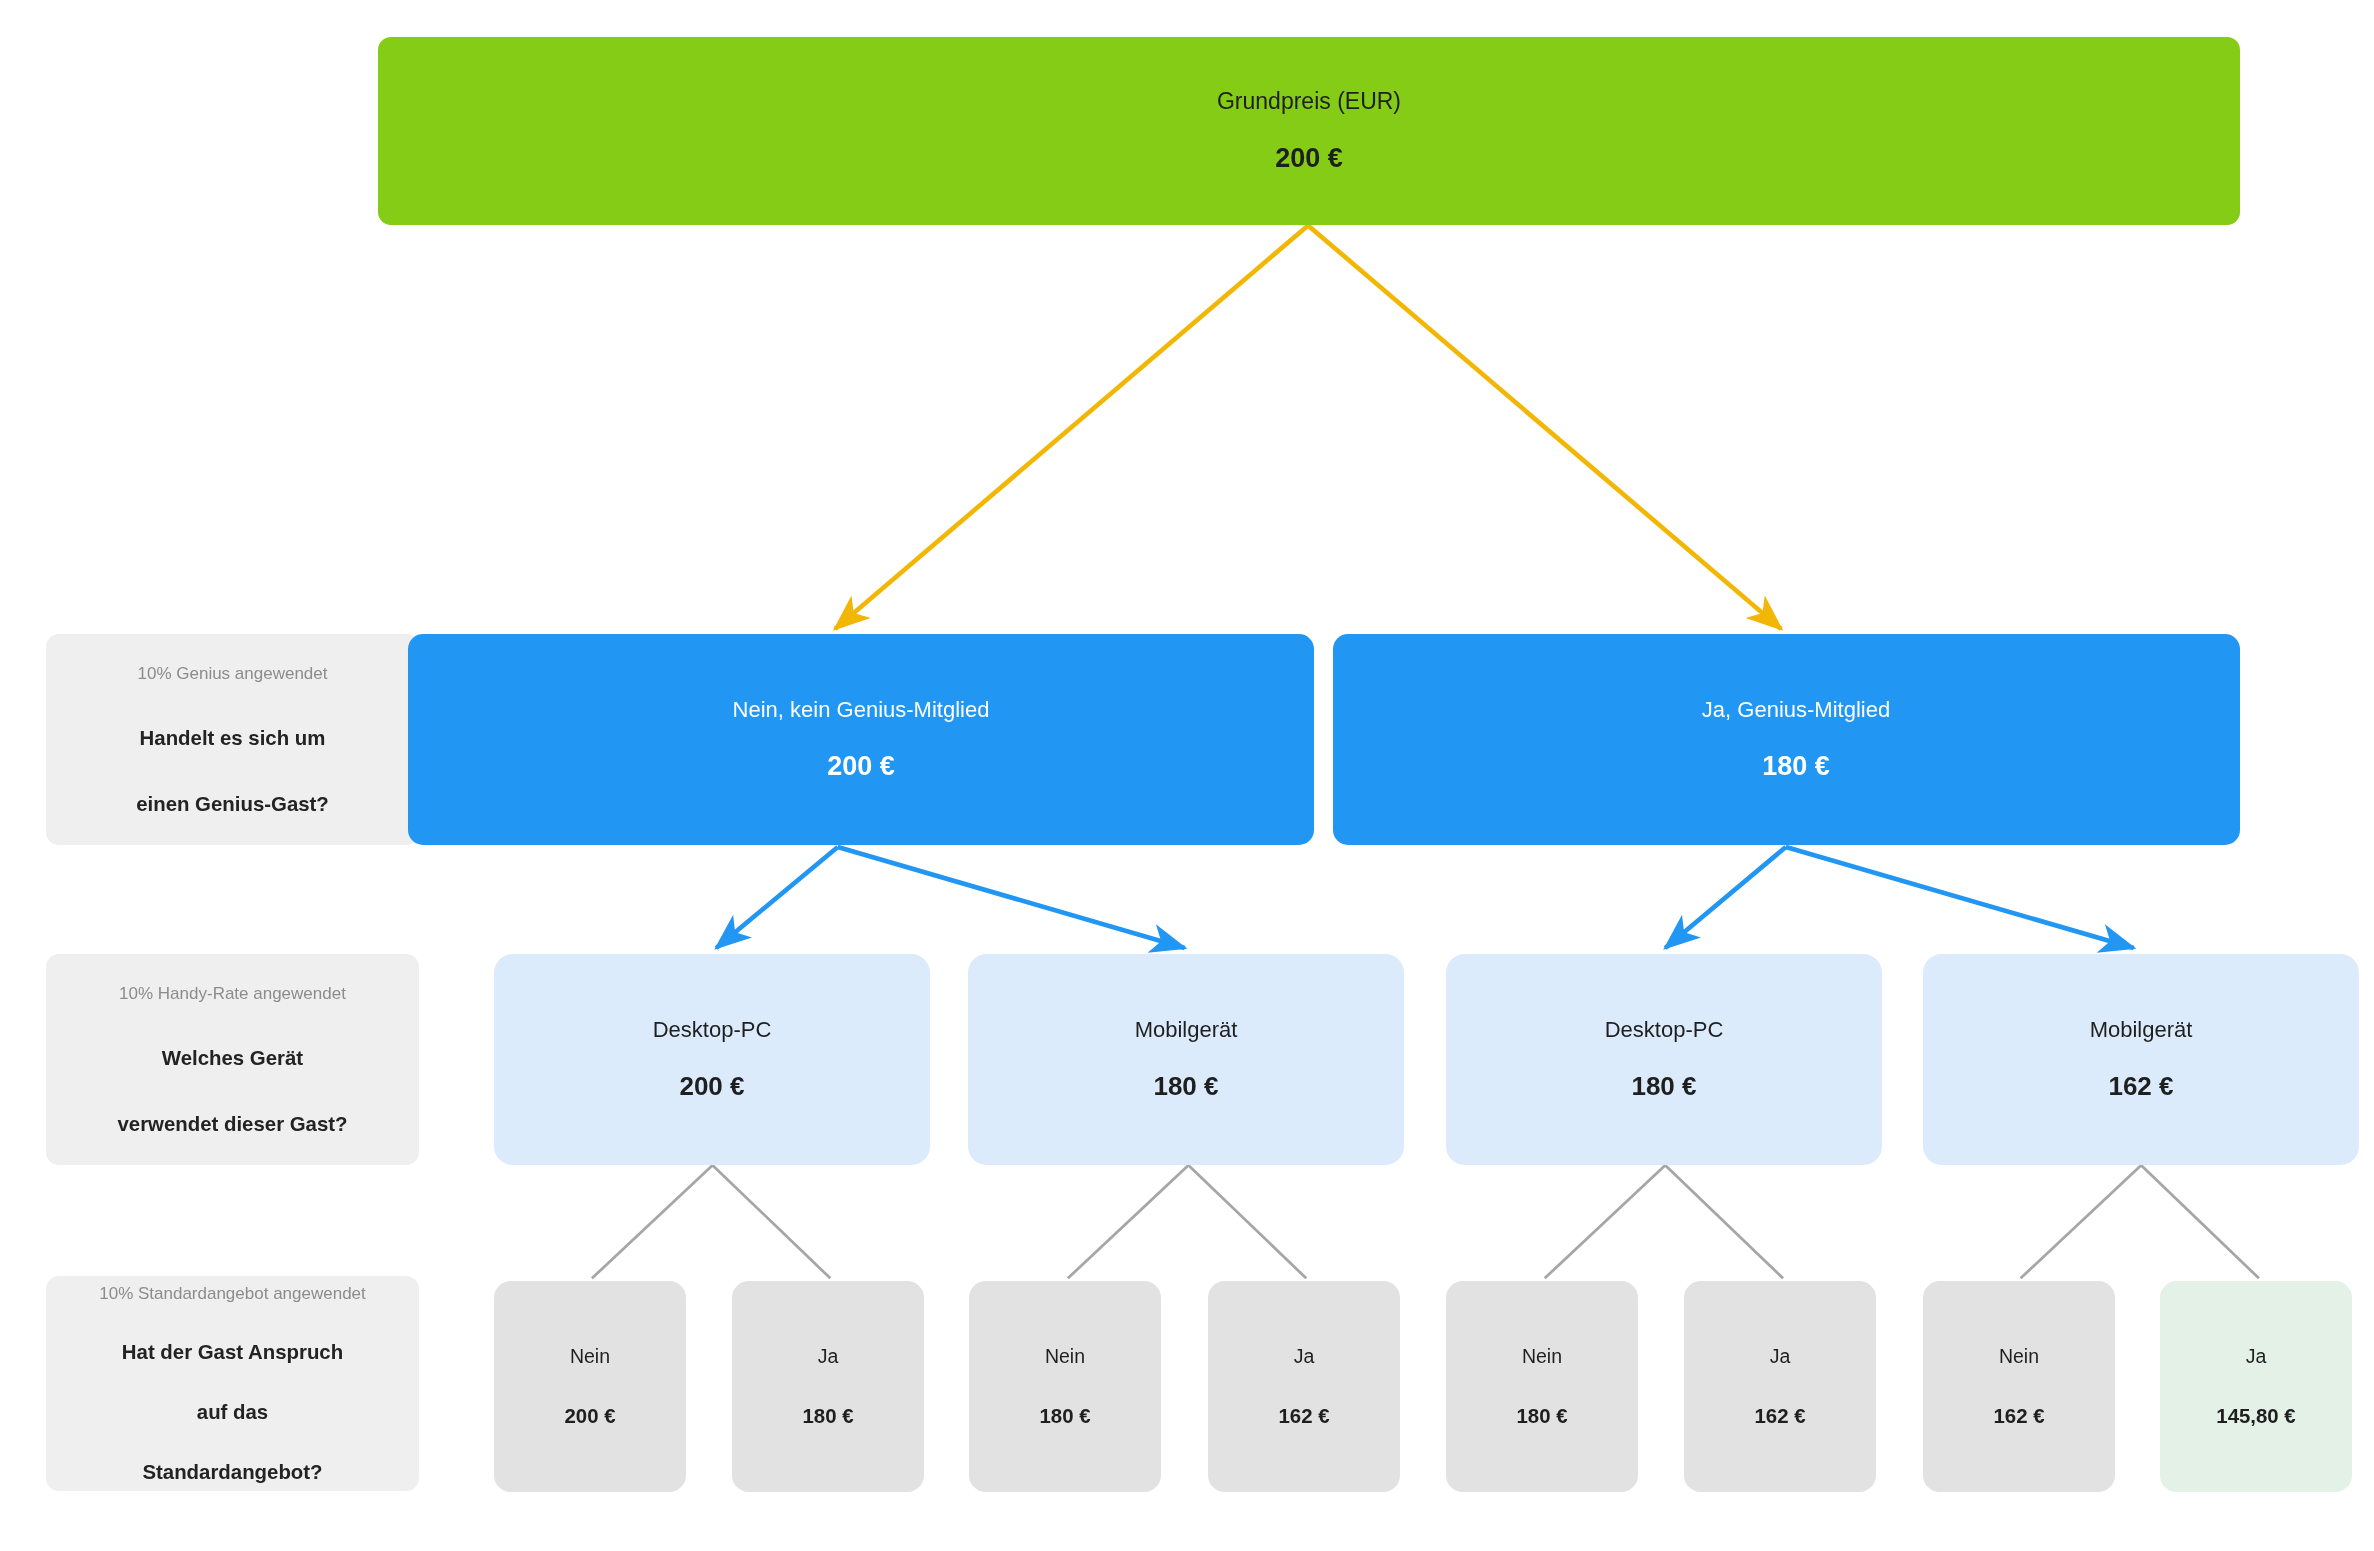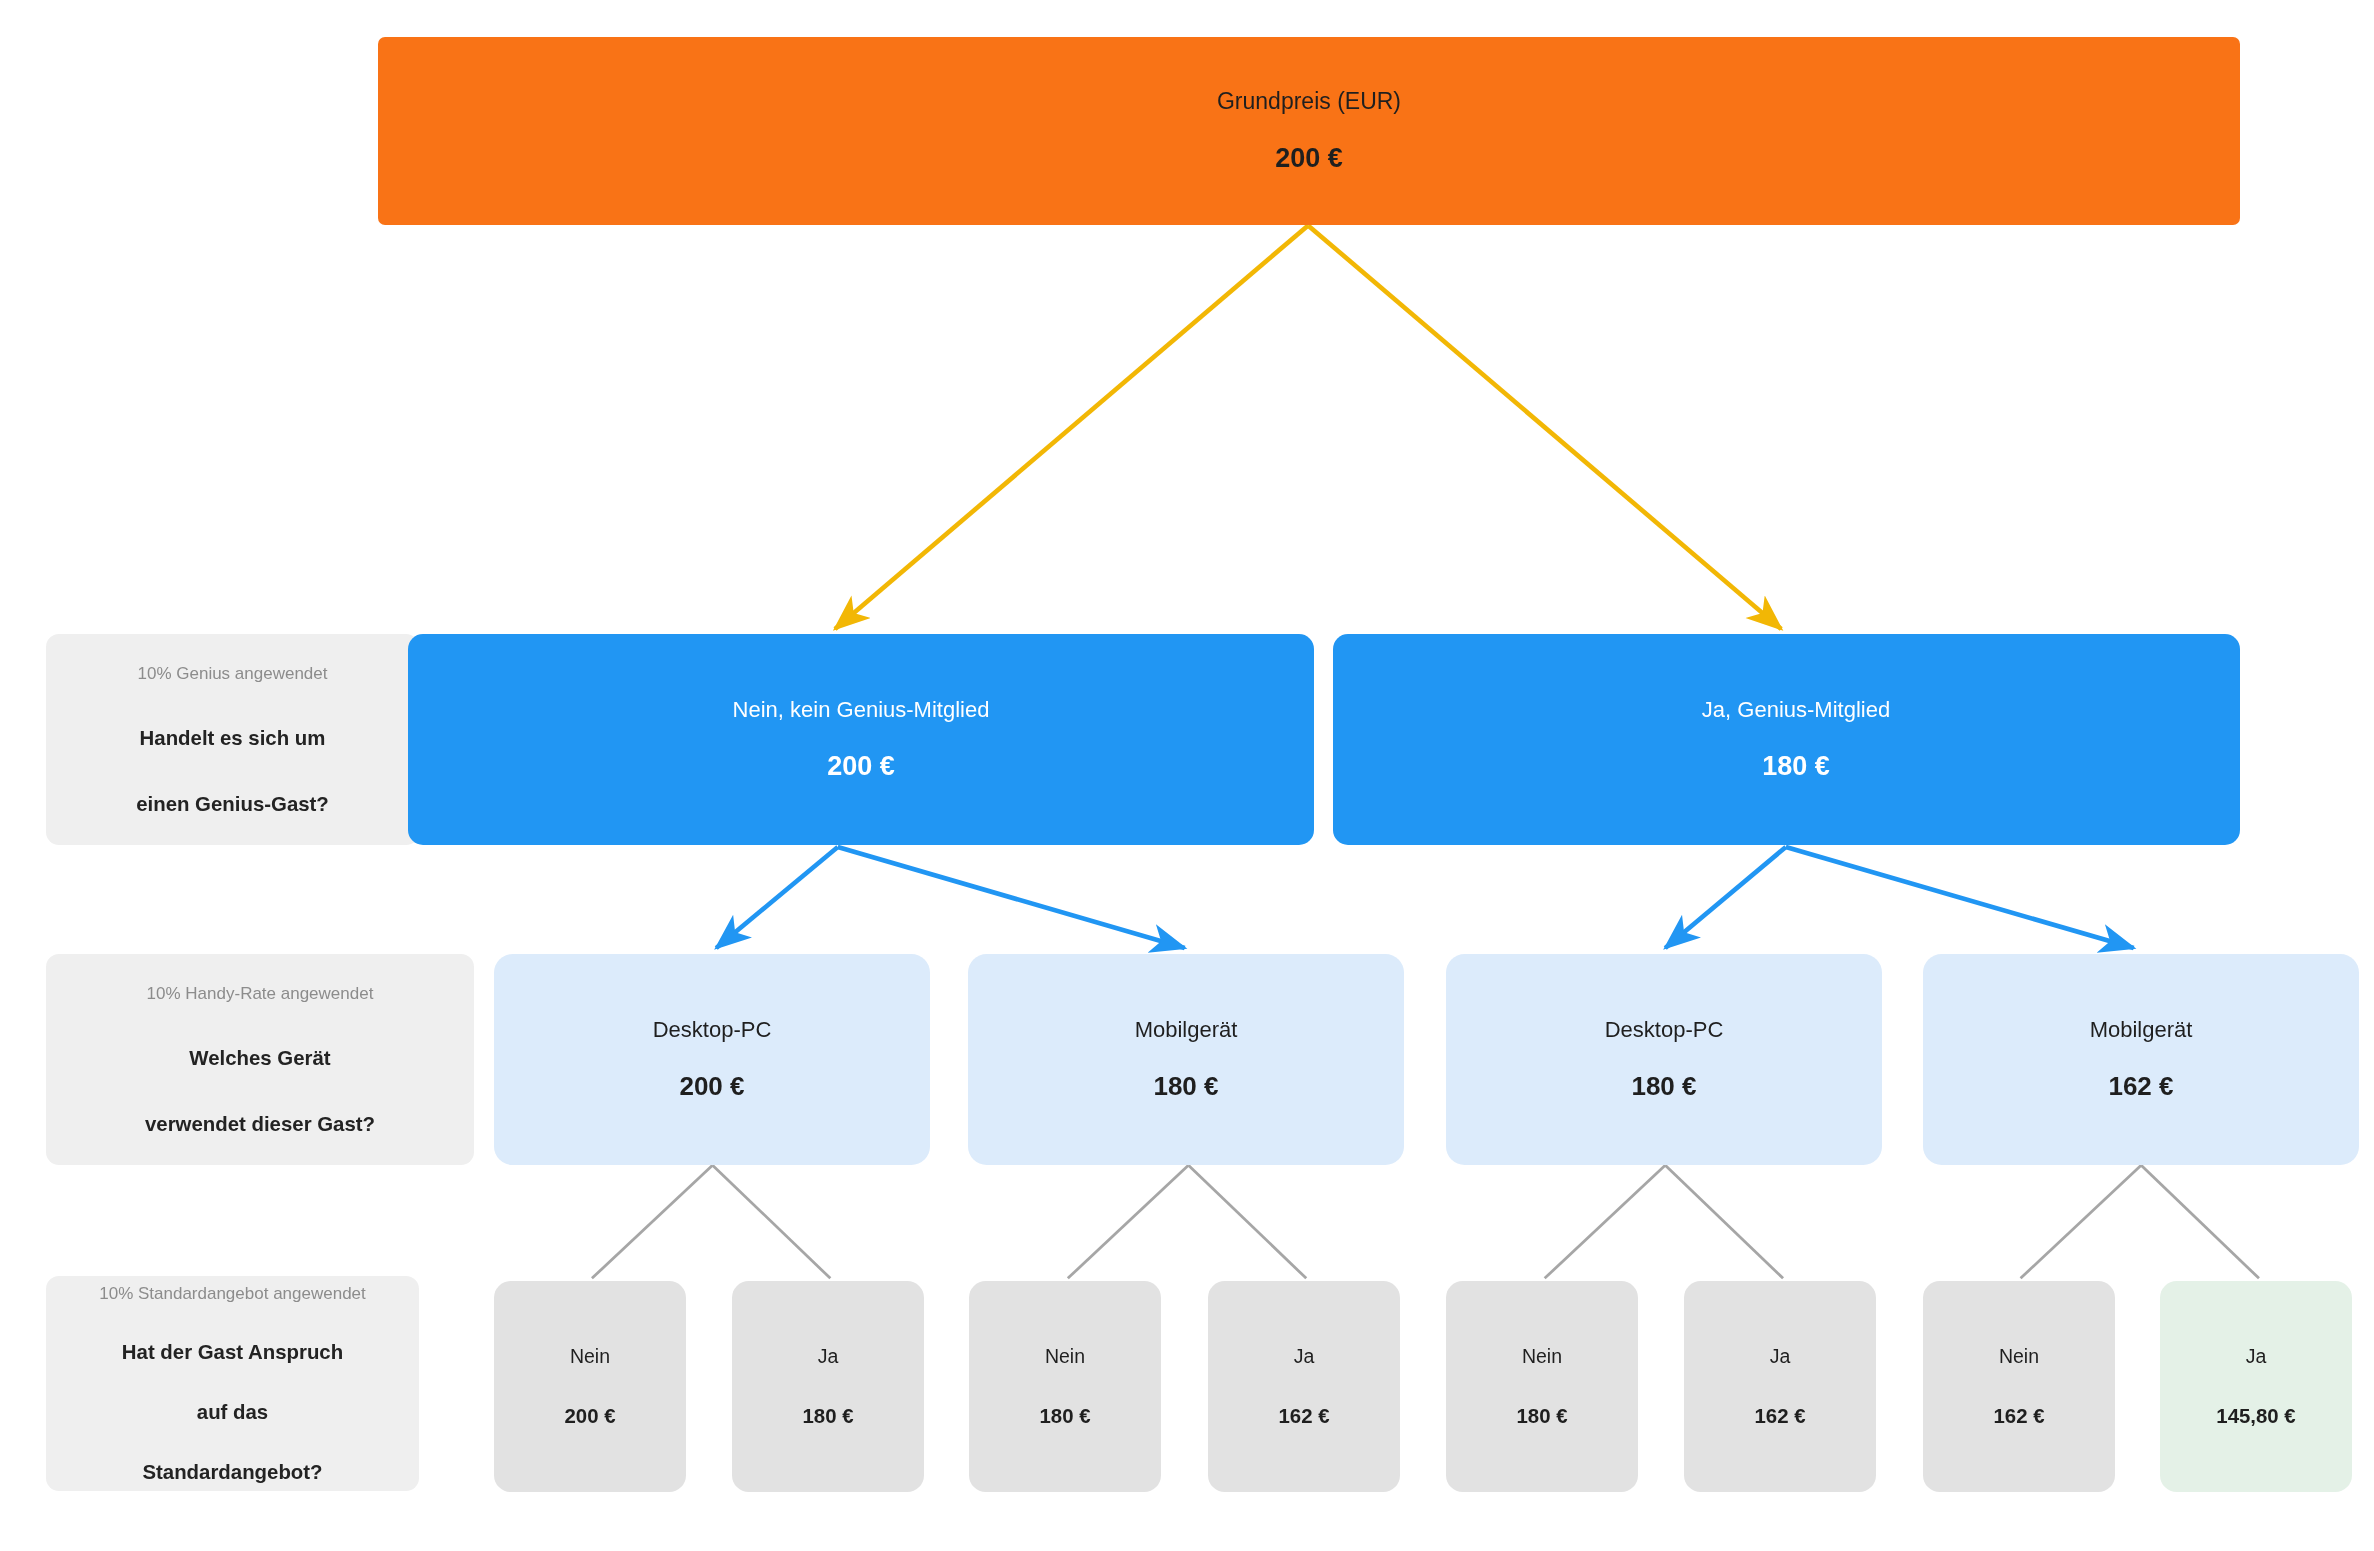--- a/index.html
+++ b/index.html
@@ -8,21 +8,21 @@
        -webkit-font-smoothing:antialiased;}
   #stage{position:absolute;left:0;top:0;width:2375px;height:1552px;}
   svg#edges{position:absolute;left:0;top:0;width:2375px;height:1552px;pointer-events:none;}
 
   .node{position:absolute;box-sizing:border-box;display:flex;flex-direction:column;
         align-items:center;justify-content:center;text-align:center;}
   .node .title{display:block;width:100%;}
   .node .value{display:block;width:100%;font-weight:bold;}
 
   
-  .n-root{background:#f97316;border-radius:7px;color:#1f1f1f;}
+  .n-root{background:#84cc16;border-radius:13px;color:#1f1f1f;}
   .n-root .title{font-size:23px;font-weight:400;margin-bottom:28px;}
   .n-root .value{font-size:27px;}
 
   
   .n-lvl2{background:#2196f3;border-radius:15px;color:#ffffff;}
   .n-lvl2 .title{font-size:22px;font-weight:400;margin-bottom:28px;}
   .n-lvl2 .value{font-size:27px;}
 
   
   .n-lvl3{background:#dcebfb;border-radius:18.6px;color:#1f1f1f;}
@@ -88,21 +88,21 @@
   </div>
 
   <div class="sidebox" style="left:46px;top:634px;width:373px;height:211px;">
     <span class="hint">10% Genius angewendet</span>
     <div class="sp"></div>
     <span class="q">Handelt es sich um</span>
     <div class="sp"></div>
     <span class="q">einen Genius-Gast?</span>
   </div>
 
-  <div class="sidebox" style="left:46px;top:954px;width:428px;height:211px;">
+  <div class="sidebox" style="left:46px;top:954px;width:373px;height:211px;">
     <span class="hint">10% Handy-Rate angewendet</span>
     <div class="sp"></div>
     <span class="q">Welches Gerät</span>
     <div class="sp"></div>
     <span class="q">verwendet dieser Gast?</span>
   </div>
 
   <div class="sidebox" style="left:46px;top:1276px;width:373px;height:215px;">
     <span class="hint">10% Standardangebot angewendet</span>
     <div class="sp" style="height:37px;"></div>

